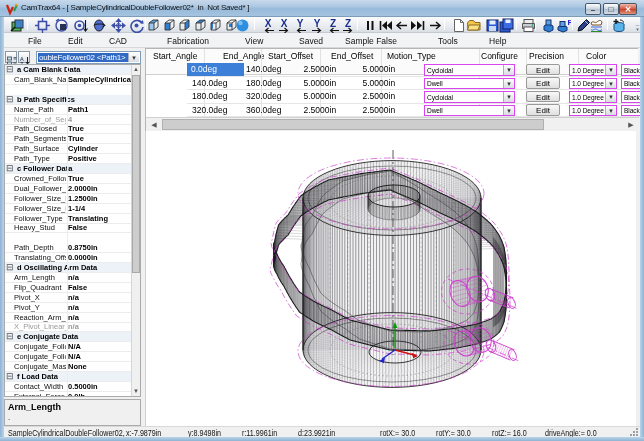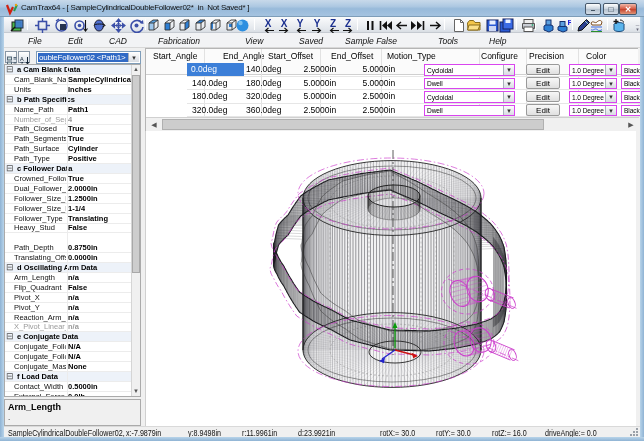--- a/index.html
+++ b/index.html
@@ -15,21 +15,21 @@
 #borderL { position:absolute; left:0; top:17px; width:4px; height:420px; background:linear-gradient(90deg,#8fb3d4,#b8d4ea); }
 #borderR { position:absolute; left:640px; top:17px; width:4px; height:420px; background:linear-gradient(90deg,#b8d4ea,#8fb3d4); }
 #borderB { position:absolute; left:0; top:437px; width:644px; height:4px; background:linear-gradient(#b8d4ea,#8fb3d4); }
 
 #toolbar { position:absolute; left:4px; top:17px; width:636px; height:16px;
   background:linear-gradient(#fafbfc,#e3e7ec 80%,#d8dde3); border-bottom:1px solid #c5cad1; }
 .tbi { position:absolute; top:0.5px; }
 .tsep { position:absolute; top:2px; height:11px; width:1px; background:#b8bcc2; border-right:1px solid #fff; }
 
 #menubar { position:absolute; left:4px; top:33px; width:636px; height:15px; background:#f2f3f5; border-bottom:1px solid #d8d8d8; }
-#menubar span { position:absolute; top:2.5px; font-size:8.5px; color:#111;font-style:italic; }
+#menubar span { position:absolute; top:2.5px; font-size:8.5px; color:#111; }
 
 #lpanel { position:absolute; left:4px; top:48px; width:137px; height:378px; background:#f0f0f0;padding-left:24px; }
 .sortbtn { position:absolute; top:3px; width:12px; height:12px; border:1px solid #8a97a5; background:linear-gradient(#fff,#dde3ea); }
 #combo1 { position:absolute; left:32px; top:3px; width:105px; height:13px; background:#fff; border:1px solid #7f9db9; }
 #combo1 .sel { position:absolute; left:1px; top:1px; right:12px; bottom:1px; background:#316ac5; color:#fff; font-size:8px; letter-spacing:-0.2px; line-height:10px; padding-left:1px; white-space:nowrap; overflow:hidden; }
 #combo1 .cbtn { right:1px; top:1px; height:9px; }
 #pgrid { position:absolute; left:0px; top:16px; width:137px; height:333px; background:#fff; border:1px solid #aaa; overflow:hidden; }
 .pgrow { position:absolute; left:0; width:128px; height:10px; font-size:7.5px; line-height:10px; white-space:nowrap; border-bottom:1px solid #ececec; }
 .pgcat { background:#edf2f9; color:#000; }
 .pgcat b { position:absolute; left:12px; font-size:7.5px; }
@@ -247,21 +247,21 @@
         <path d="M3 6.5v5c0 1.1 2.2 2 5 2s5-0.9 5-2v-5" fill="#5ab4ec" stroke="#1a4a7a"></path>
         <path d="M2.5 3.5h5M5 1v5" stroke="#111" stroke-width="1.3"></path>
         <path d="M9 2c2 0 3.5 1 3.5 2.5" fill="none" stroke="#111"></path>
       </svg>
 <div style="position:absolute;left:630px;top:6px;width:7px;height:8px;font-size:5px;color:#667;line-height:4px;text-align:center">─<br>▾</div>
     </div>
   <div id="menubar">
       <span style="left:24px">File</span>
       <span style="left:64px">Edit</span>
       <span style="left:105px">CAD</span>
-      <span style="left:154px">Fabrication</span>
+      <span style="left:163px">Fabrication</span>
       <span style="left:241px">View</span>
       <span style="left:295px">Saved</span>
       <span style="left:341px">Sample False</span>
       <span style="left:434px">Tools</span>
       <span style="left:485px">Help</span>
     </div>
   <div id="lpanel">
     <div class="sortbtn" style="left:1px">
       <svg width="10" height="10" viewBox="0 0 10 10" style="margin:0.5px">
           <rect x="0.5" y="1" width="4" height="3" fill="#cdd" stroke="#567"></rect>
@@ -282,24 +282,20 @@
       </div>
     <div id="pgrid">
       <div style="position:relative;width:100%;height:100%">
 <div class="pgrow pgcat" style="top:0.0px">
             <span class="pgbox">⊟</span>
             <b>a Cam Blank Data</b>
           </div>
 <div class="pgrow " style="top:9.9px">
             <span class="pgn">Cam_Blank_Name</span>
             <span class="pgv">SampleCylindricall</span>
-          </div>
-<div class="pgrow " style="top:19.8px">
-            <span class="pgn">Units</span>
-            <span class="pgv">Inches</span>
           </div>
 <div class="pgrow pgcat" style="top:29.7px">
             <span class="pgbox">⊟</span>
             <b>b Path Specifics</b>
           </div>
 <div class="pgrow " style="top:39.6px">
             <span class="pgn">Name_Path</span>
             <span class="pgv">Path1</span>
           </div>
 <div class="pgrow pggray" style="top:49.5px">

